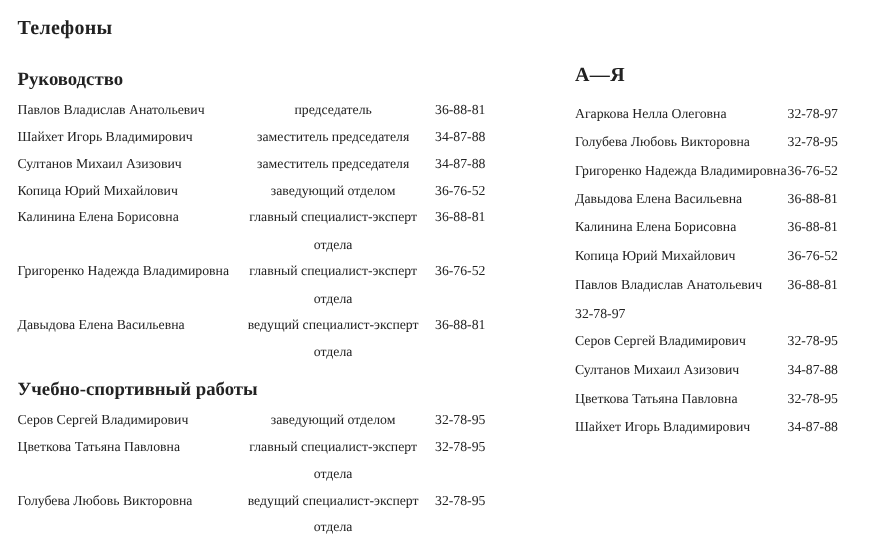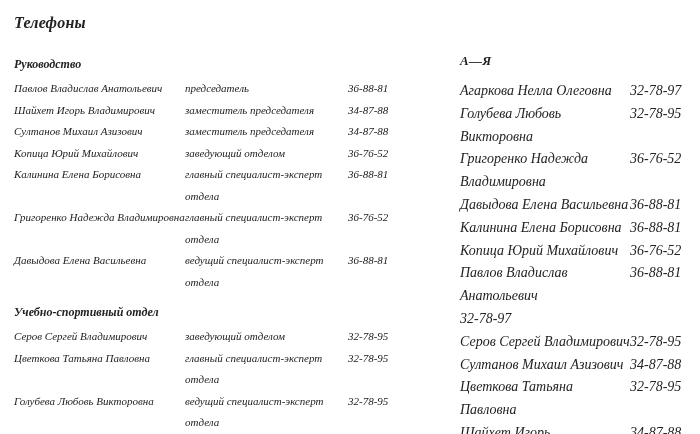--- a/index.html
+++ b/index.html
@@ -3,45 +3,45 @@
 <meta charset="utf-8">
 <style>
   html, body { margin: 0; padding: 0; }
   body {
     width: 700px; height: 434px;
     background: #ffffff;
     color: #222222;
     font-family: "Liberation Serif", "DejaVu Serif", serif;
     overflow: hidden;
   }
-  .page { padding: 13px 14px; box-sizing: border-box; width: 700px; height: 434px; font-style: italic; }
+  .page { padding: 13px 14px; box-sizing: border-box; width: 700px; height: 434px; }
   .page-title {
     font-size: 16px; font-weight: bold; margin: 0; line-height: 20px;
     letter-spacing: 0.2px;
   }
   .columns { display: flex; margin-top: 12px; align-items: flex-start; }
 
   
   .dept-col { width: 392px; }
   .section-heading {
-    font-size: 12px; font-weight: bold; line-height: 14px;
+    font-size: 15px; font-weight: bold; line-height: 14px;
     margin: 12px 0 7px 0;
   }
   .dept-row { display: flex; line-height: 21.5px; font-size: 11px; }
   .col-name  { width: 171px; flex: none; }
-  .col-pos   { width: 163px; flex: none; }
+  .col-pos   { width: 163px; flex: none; text-align: center; }
   .col-phone { width: 58px;  flex: none; }
 
   
   .alpha-col { margin-left: 54px; width: 240px; }
   .alpha-heading {
-    font-size: 13px; font-weight: bold; line-height: 15px;
+    font-size: 16px; font-weight: bold; line-height: 15px;
     margin: 8px 0 12px 0; letter-spacing: 0.3px;
   }
-  .alpha-row { display: flex; line-height: 22.8px; font-size: 14px; }
+  .alpha-row { display: flex; line-height: 22.8px; font-size: 11px; }
   .alpha-name  { width: 170px; flex: none; }
   .alpha-phone { flex: 1; }
 </style>
 </head>
 <body>
 
 <div class="page">
   <h1 class="page-title">Телефоны</h1>
 
   <div class="columns">
@@ -91,21 +91,21 @@
 
   <div class="dept-row">
     <span class="col-name">Давыдова Елена Васильевна</span>
     <span class="col-pos">ведущий специалист-эксперт отдела</span>
     <span class="col-phone">36-88-81</span>
   </div>
 </div>
   </section>
 
   <section class="dept-section">
-    <h2 class="section-heading">Учебно-спортивный отдел</h2>
+    <h2 class="section-heading">Учебно-спортивный работы</h2>
     <div class="rows">
   <div class="dept-row">
     <span class="col-name">Серов Сергей Владимирович</span>
     <span class="col-pos">заведующий отделом</span>
     <span class="col-phone">32-78-95</span>
   </div>
 
   <div class="dept-row">
     <span class="col-name">Цветкова Татьяна Павловна</span>
     <span class="col-pos">главный специалист-эксперт отдела</span>

